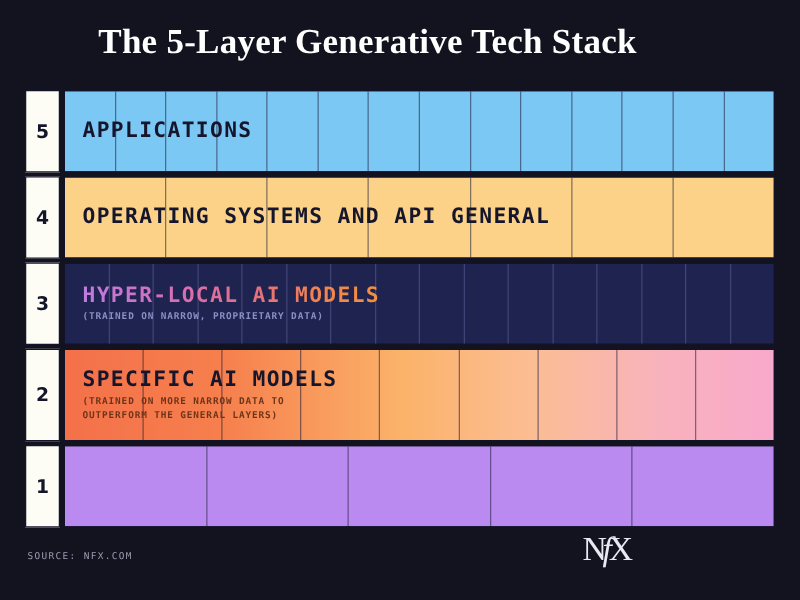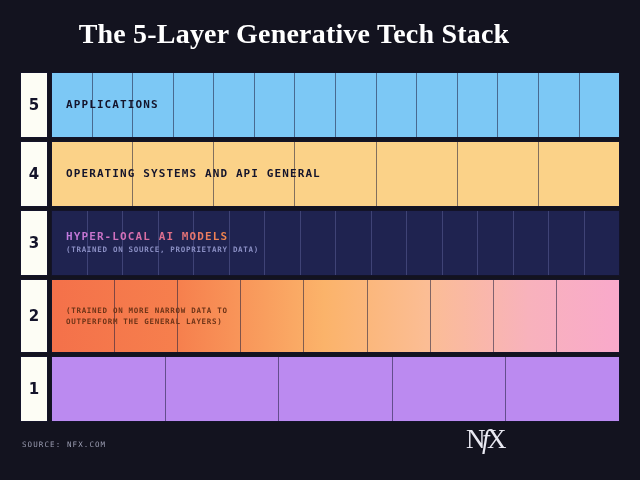--- a/index.html
+++ b/index.html
@@ -77,21 +77,21 @@
 
   .labelwrap {
     position:absolute;
     left:14px; top:50%;
     transform:translateY(-50%);
     z-index:3;
     pointer-events:none;
   }
   .lbl {
     font-family:"DejaVu Sans Mono", monospace;
-    font-size:11px;
+    font-size:17px;
     font-weight:700;
     letter-spacing:1.1px;
     white-space:nowrap;
     line-height:1.25;
     color:#15152c;
   }
   .sub {
     font-family:"DejaVu Sans Mono", monospace;
     font-size:7.5px;
     font-weight:700;
@@ -209,41 +209,42 @@
           <i></i>
           <i></i>
           <i></i>
           <i></i>
           <i></i>
           <i></i>
           <i></i>
       </div>
       <div class="labelwrap">
         <div class="lbl grad">HYPER-LOCAL AI MODELS</div>
-        <div class="sub l3">(TRAINED ON SOURCE, PROPRIETARY DATA)</div>
+        <div class="sub l3">(TRAINED ON NARROW, PROPRIETARY DATA)</div>
       </div>
     </div>
   </div>
 
   <div class="layer tall">
     <div class="numcell">2</div>
     <div class="band">
       <div class="bandfill" style="background:linear-gradient(90deg,#f4714a 0%,#f67f4d 22%,#fbb36a 48%,#fbbd94 66%,#f8b2bc 84%,#f9a9cb 100%);"></div>
       <div class="seglines">
         <i></i>
           <i></i>
           <i></i>
           <i></i>
           <i></i>
           <i></i>
           <i></i>
           <i></i>
           <i></i>
       </div>
       <div class="labelwrap">
+        <div class="lbl">SPECIFIC AI MODELS</div>
         <div class="sub l2">(TRAINED ON MORE NARROW DATA TO
 OUTPERFORM THE GENERAL LAYERS)</div>
       </div>
     </div>
   </div>
 
   <div class="layer">
     <div class="numcell">1</div>
     <div class="band">
       <div class="bandfill" style="background:#bb8af0;"></div>

